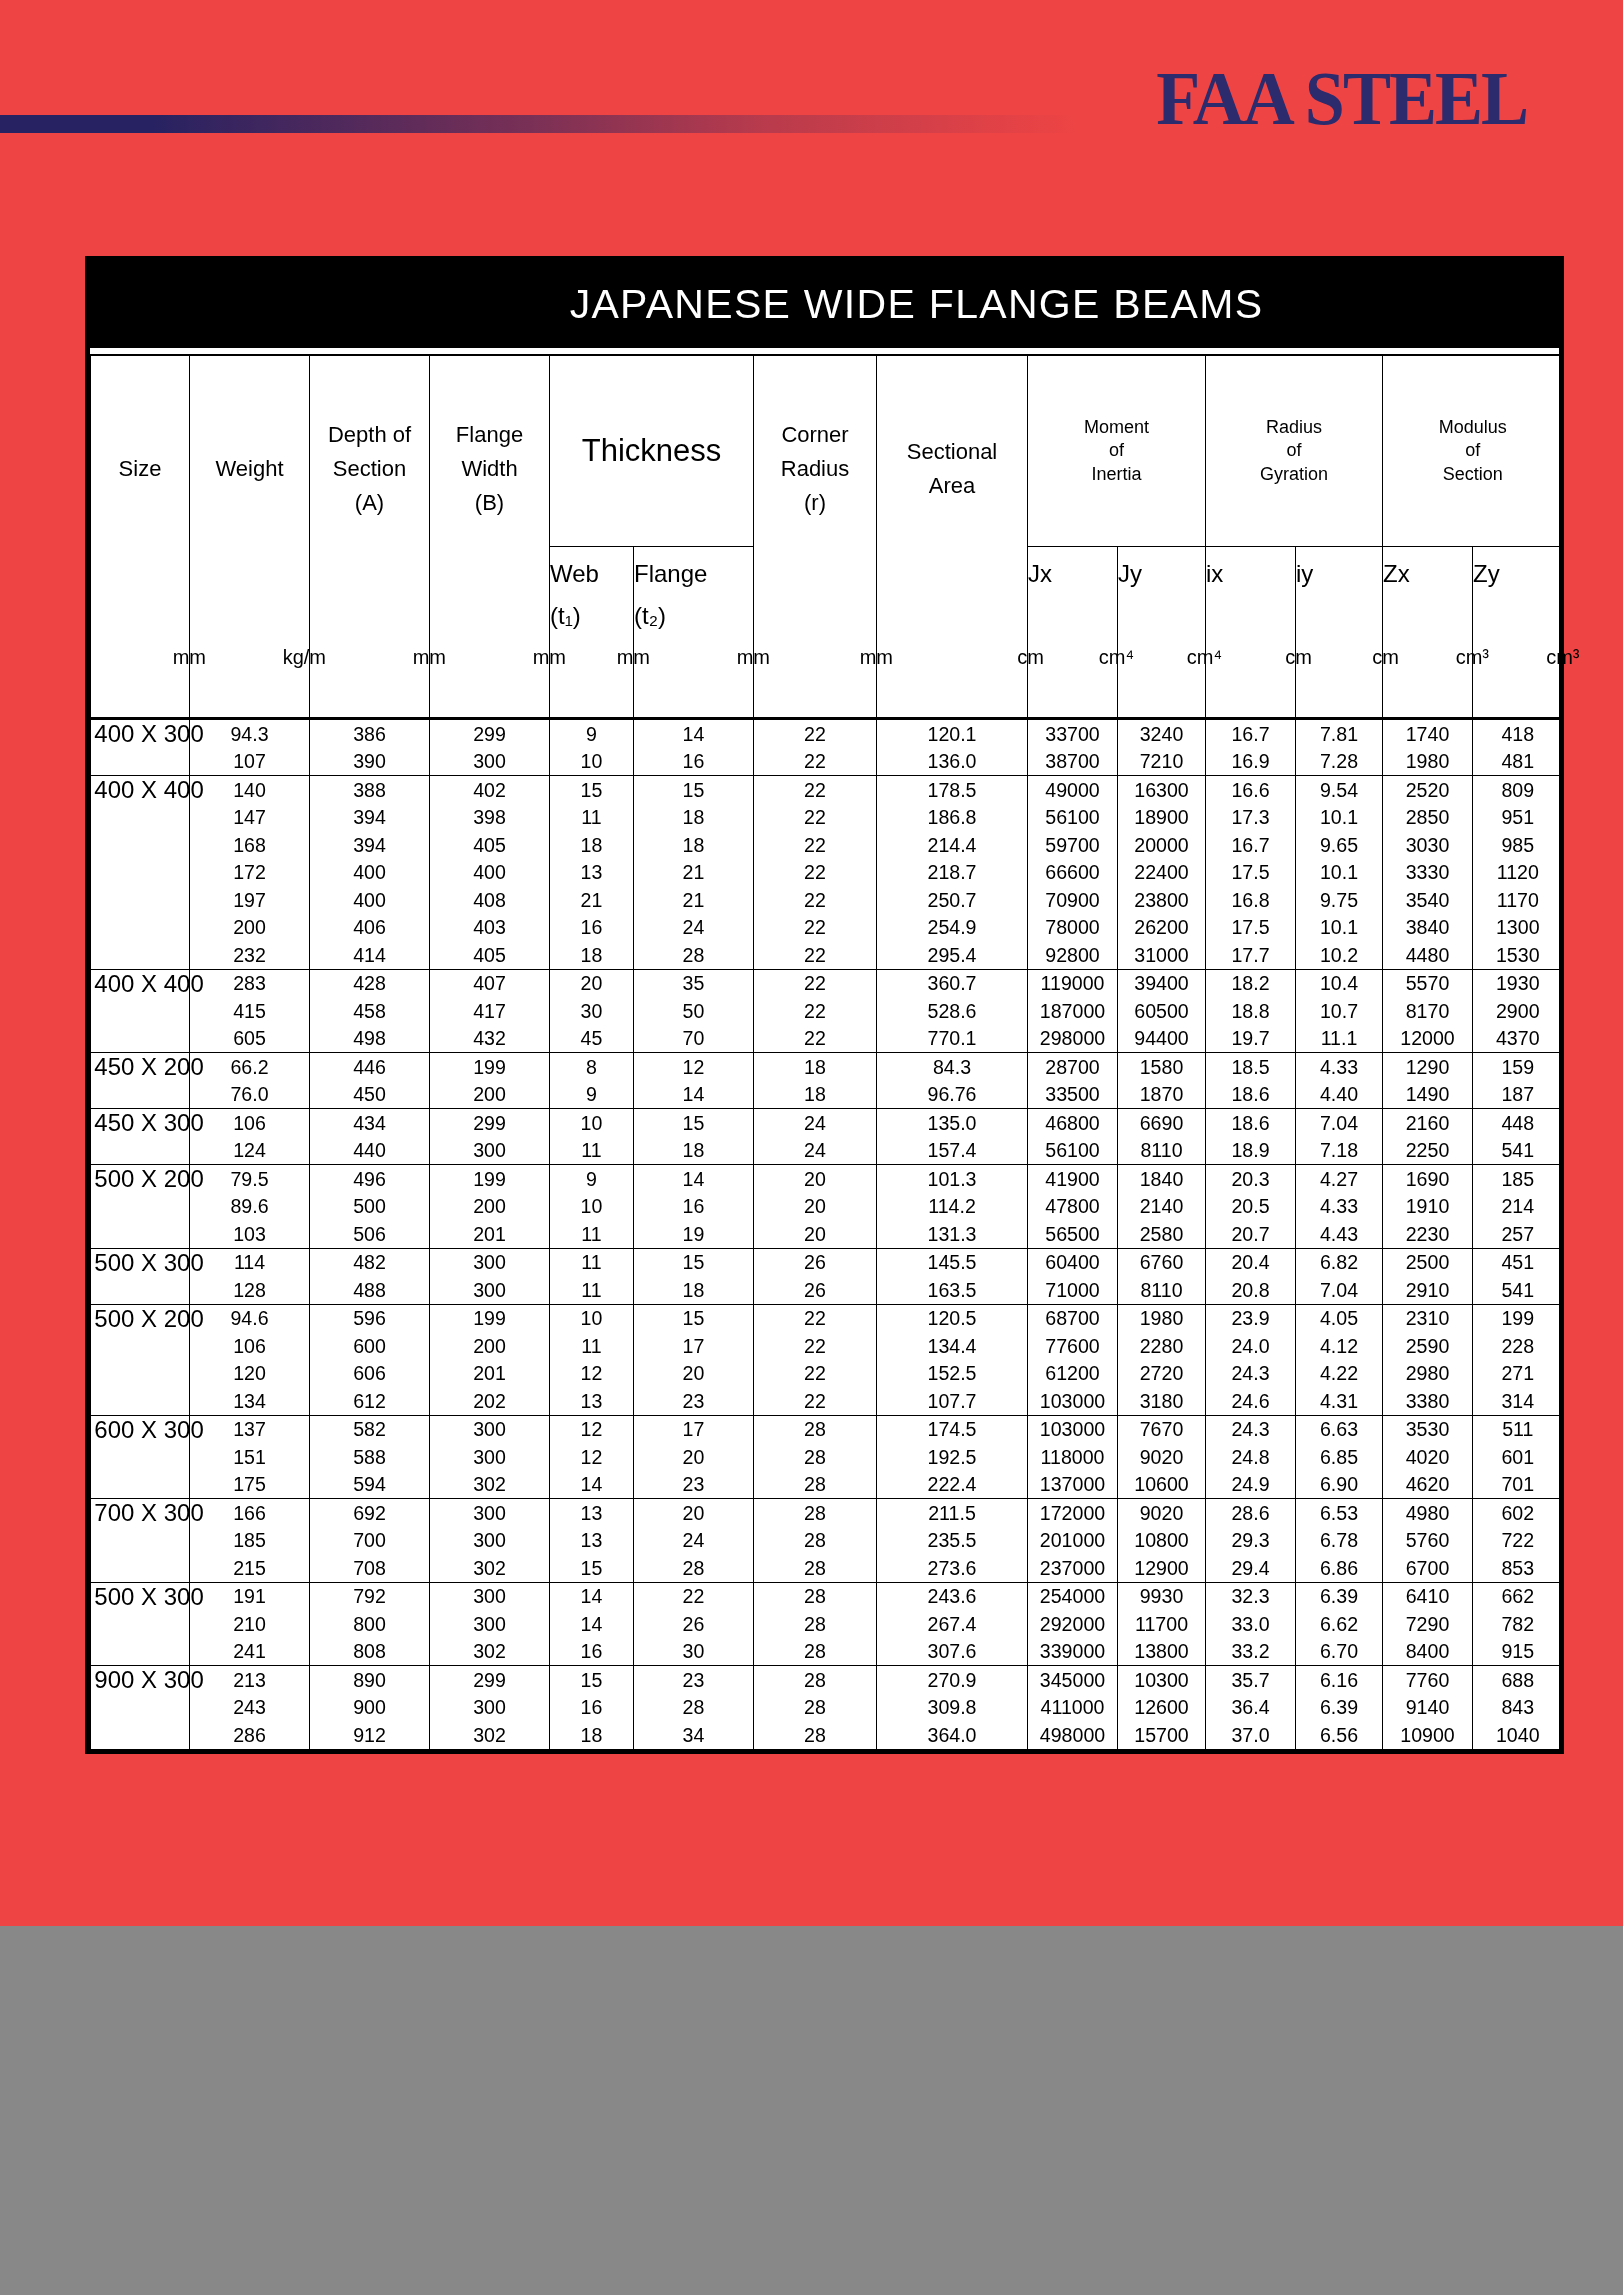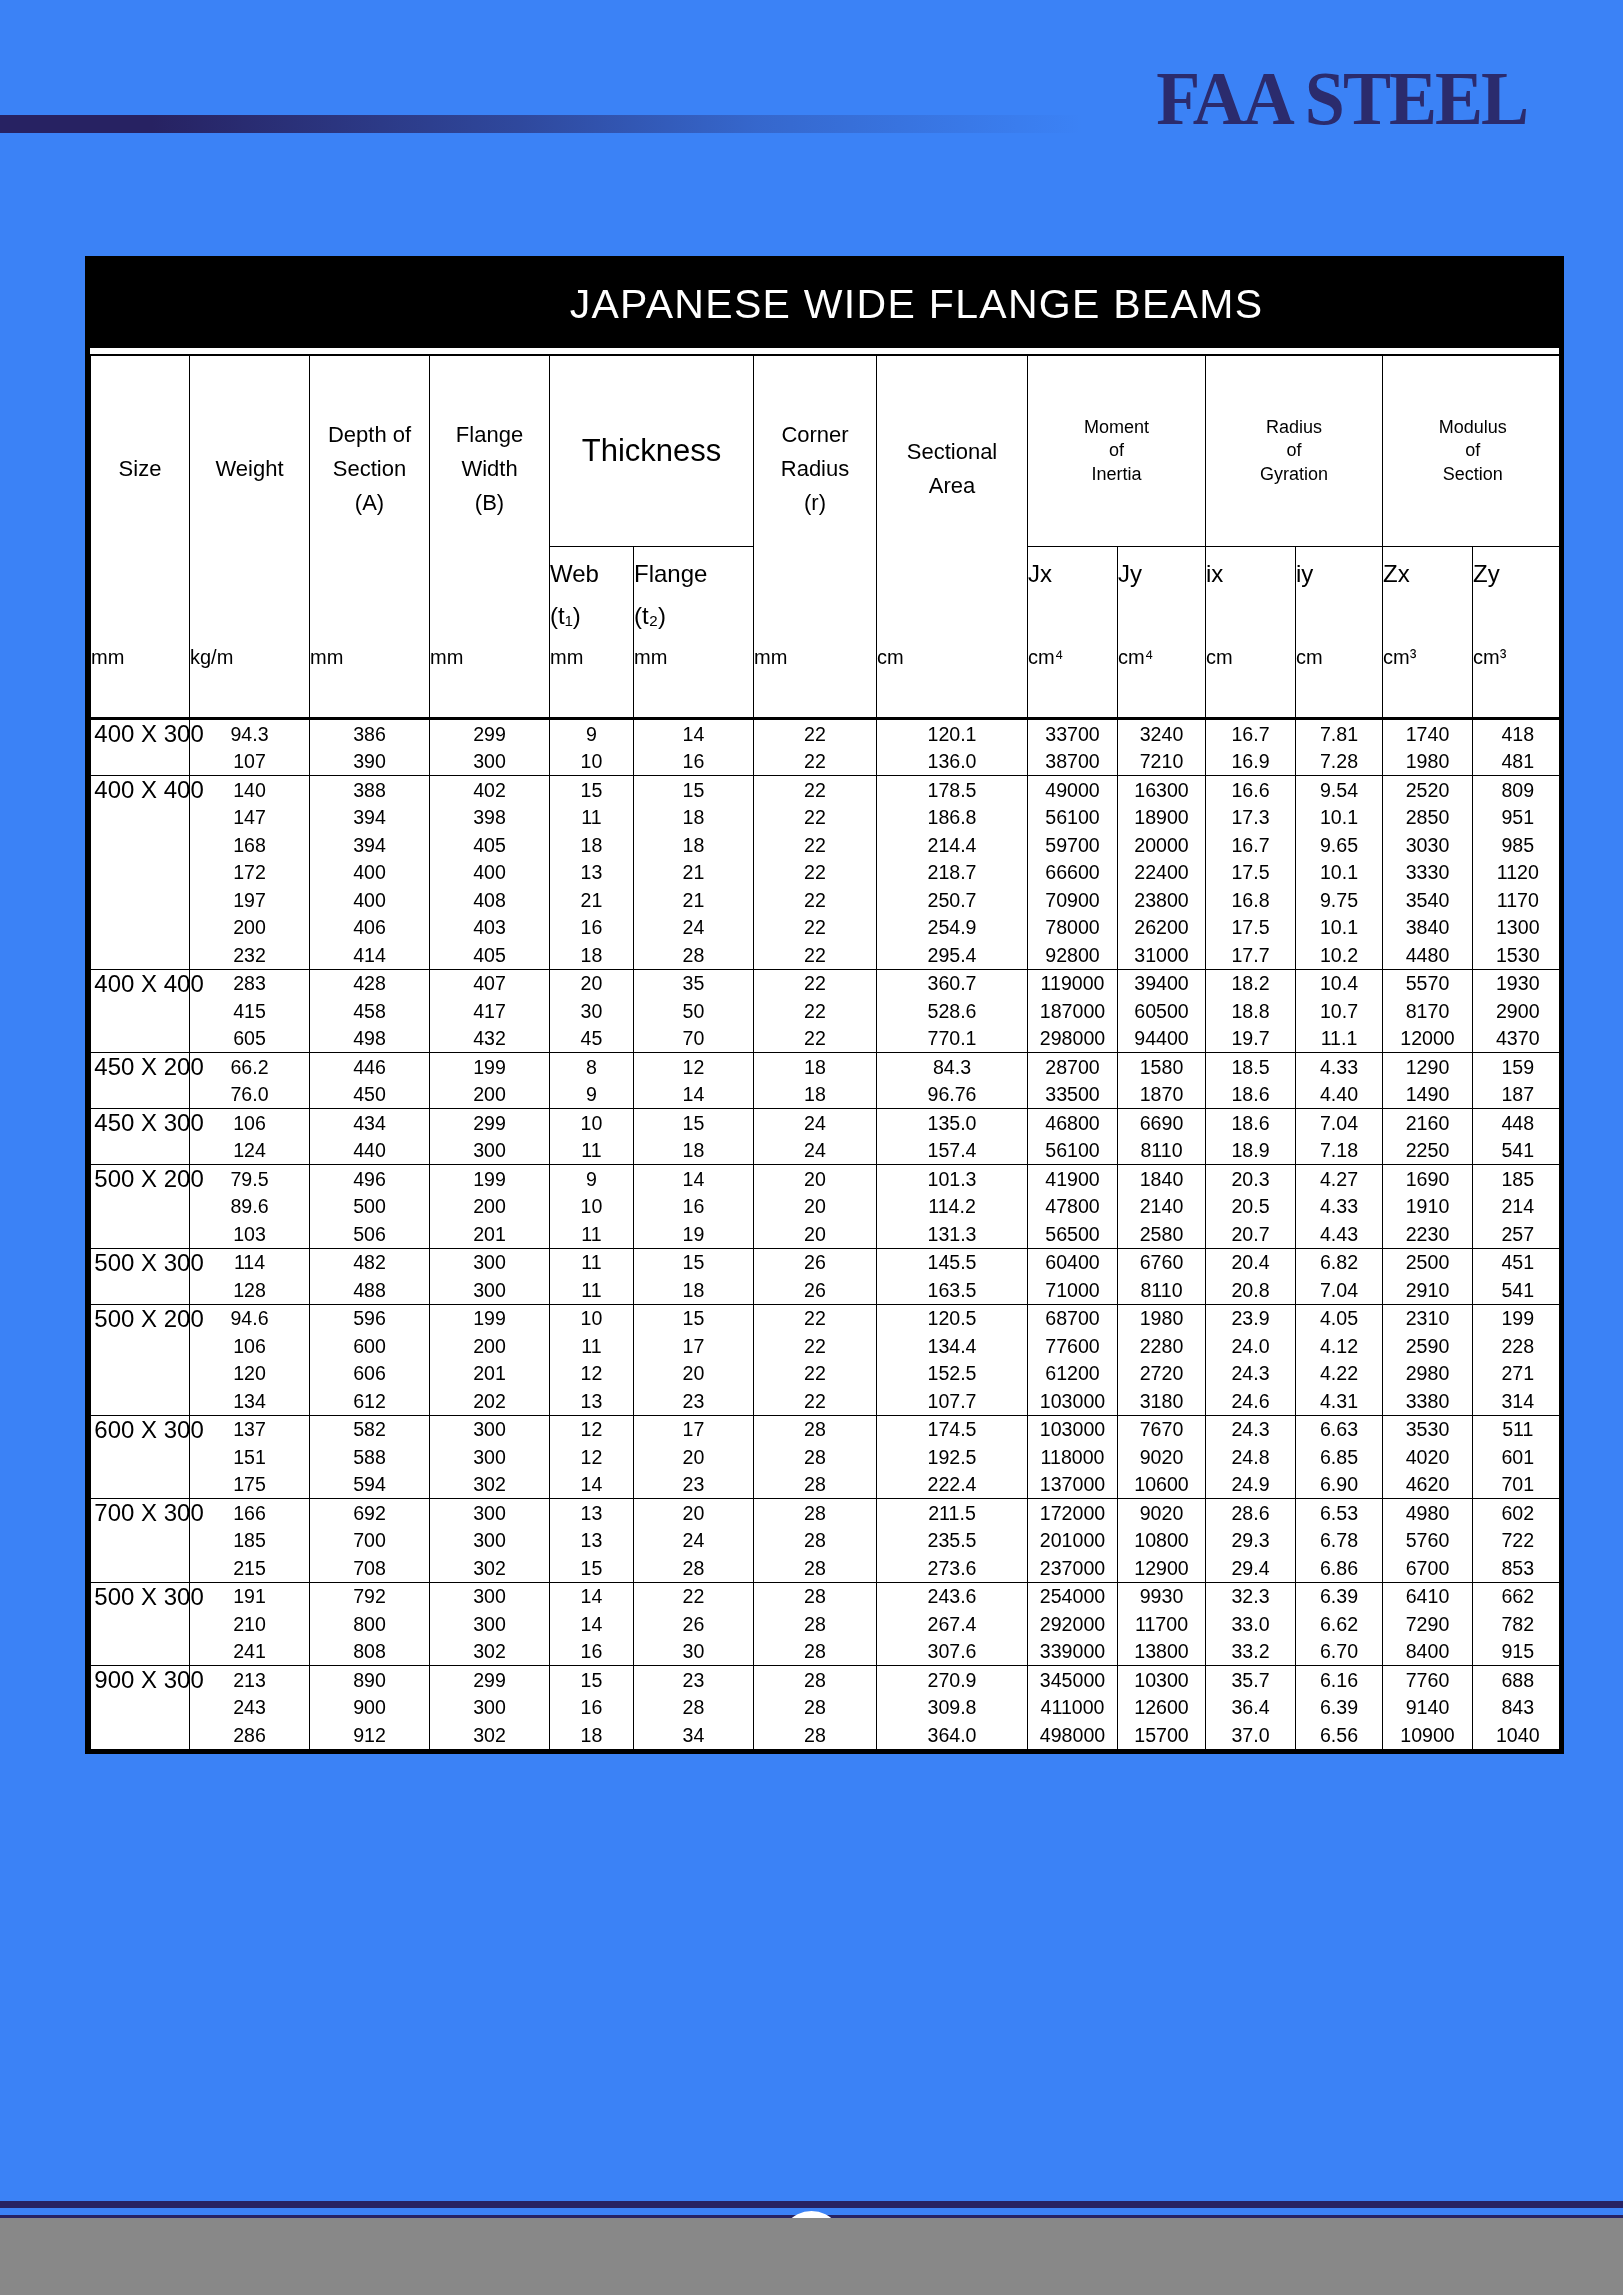--- a/index.html
+++ b/index.html
@@ -1,19 +1,19 @@
 <!DOCTYPE html>
 <html style="font-size:10.5px"><head>
 <meta charset="utf-8">
 <style>
   html,body { margin:0; padding:0; background:#888; }
   .page {
     position:relative;
-    width:1624px; height:2218px;
-    background:#3b82f6;
+    width:1624px; height:1926px;
+    background:#ef4444;
     font-family:"Liberation Sans","DejaVu Sans",sans-serif;
     overflow:hidden;
     margin:0 auto;
   }
 
   
   .top-gradient {
     position:absolute; left:0; top:115px; width:1083px; height:17.7px;
     background:linear-gradient(90deg,#272262 0%,#272262 14%,
       rgba(39,34,98,0.60) 48%, rgba(39,34,98,0.28) 70%,
@@ -53,21 +53,21 @@
   thead tr.r2 { height:172px; }
 
   th.hcell { position:relative; }
   th.hcell .lbl {
     position:absolute; top:0; left:0; width:100%; height:226px;
     display:flex; align-items:center; justify-content:center;
     font-size:22px; line-height:1.55; white-space:pre-line; text-align:center;
   }
   .unit {
     position:absolute; bottom:48px; left:0; width:100%;
-    text-align:left; font-size:20px;
+    text-align:right; font-size:20px;padding-left:17px;
   }
   th.groupcell {
     vertical-align:middle; text-align:center;
     font-size:18px; line-height:1.3; white-space:pre-line;
     border-bottom:1.3px solid #000;
   }
   th.groupcell.thickness { font-size:31px; }
   th.subcell { position:relative; }
   th.subcell .slbl {
     position:absolute; top:5.2px; left:0; width:100%;

